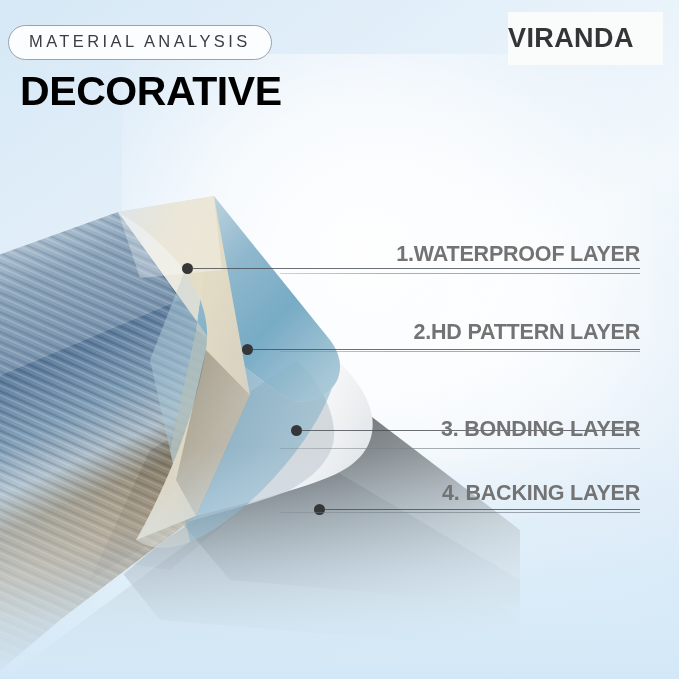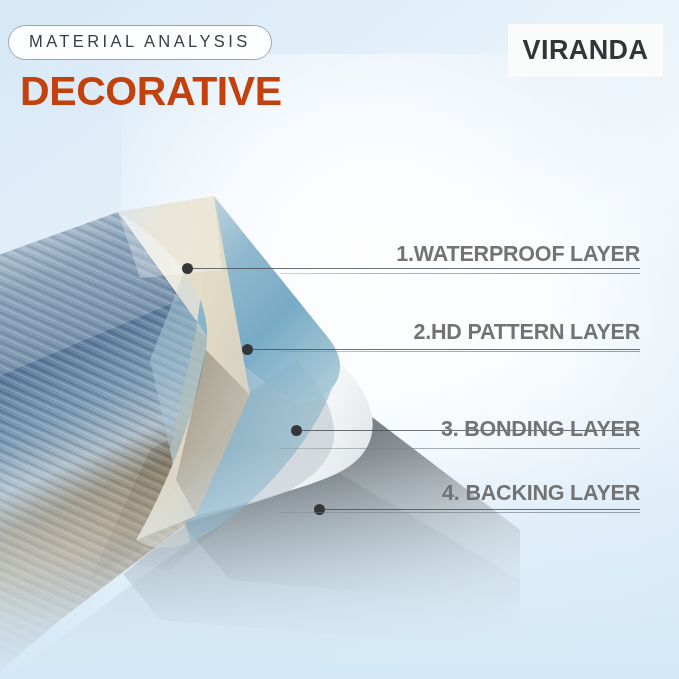--- a/index.html
+++ b/index.html
@@ -60,39 +60,38 @@
     color: #3a3d41;
     font-size: 16.5px;
     letter-spacing: 3.4px;
     line-height: 1;
     white-space: nowrap;
   }
   .headline {
     position: absolute;
     left: 20px;
     top: 69px;
-    color: #c2410c;
+    color: #000000;
     font-size: 41px;
     font-weight: bold;
     letter-spacing: -0.4px;
     line-height: 1.12;
     white-space: nowrap;
   }
   .headline .l2 { display: block; }
 
   .brand-box {
     position: absolute;
     left: 508px;
-    top: 24px;
+    top: 12px;
     width: 155px;
     height: 53px;
     background: #fafbfb;
     display: flex;
     align-items: center;
-    justify-content: center;
   }
   .brand-text {
     color: #333537;
     font-size: 27px;
     font-weight: bold;
     letter-spacing: 0.4px;
     line-height: 1;
   }
 
   

